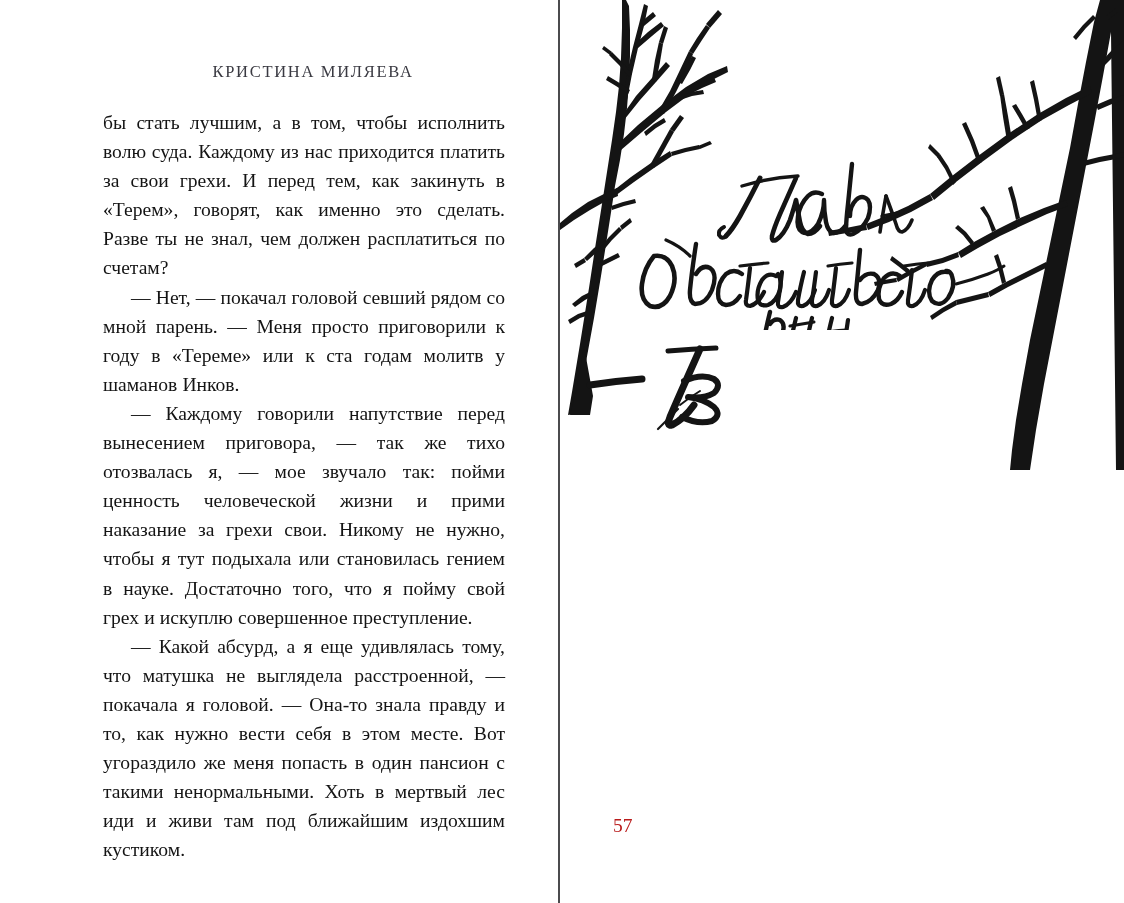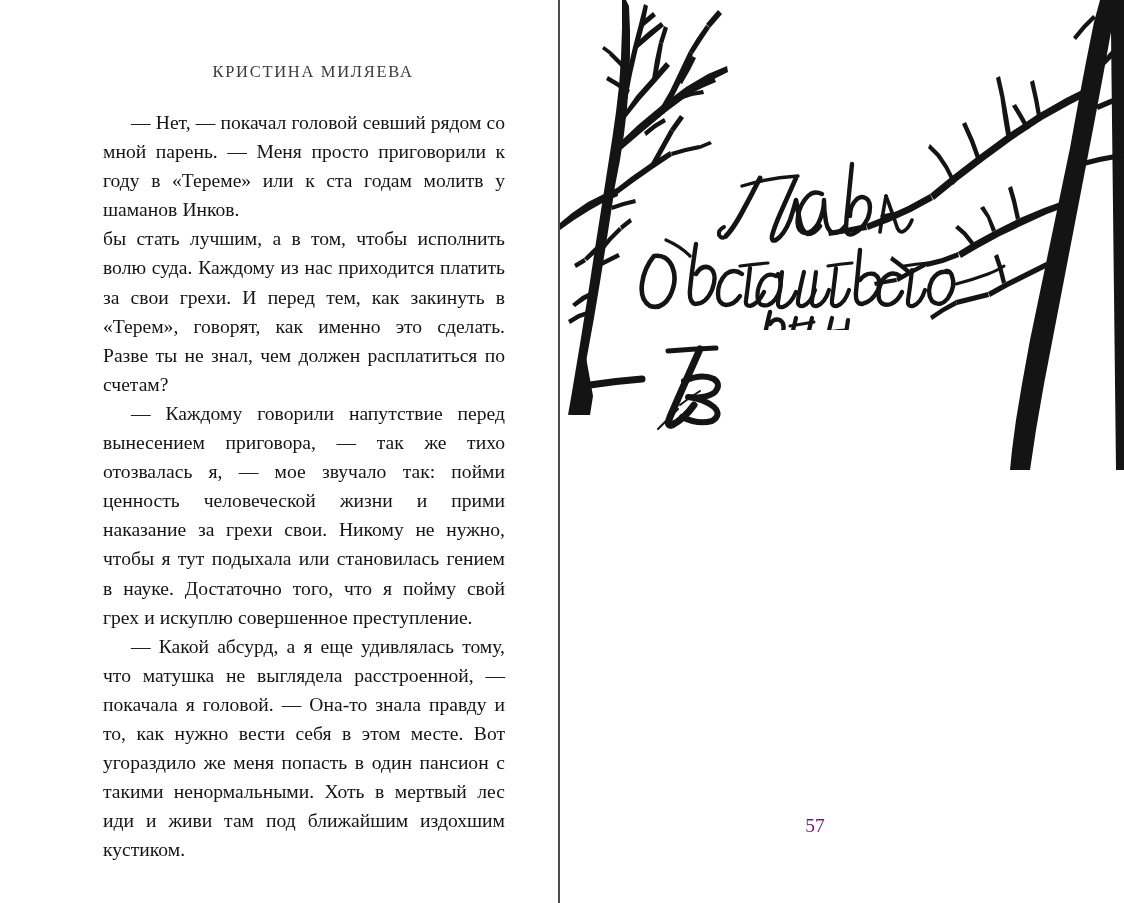--- a/index.html
+++ b/index.html
@@ -112,45 +112,45 @@
     height: 470px;
     pointer-events: none;
   }
   .trees svg { display: block; width: 100%; height: 100%; }
 
   .page-number {
     position: absolute;
     left: 613px;
     top: 815px;
     width: 404px;
-    text-align: center;
+    text-align: left;
     font-size: 19.5px;
-    color: #701a75;
+    color: #b91c1c;
   }
 
   .sr-only {
     position: absolute;
     width: 1px; height: 1px;
     overflow: hidden;
     clip: rect(0 0 0 0);
     white-space: nowrap;
   }
 </style>
 </head>
 <body>
 
 <div class="spread">
 
   <div class="page-left">
 
     <div class="running-head">КРИСТИНА МИЛЯЕВА</div>
 
     <div class="col-left">
+      <p class="body noindent">бы стать лучшим, а в том, чтобы исполнить волю суда. Каждому из нас приходится платить за свои грехи. И перед тем, как закинуть в «Терем», говорят, как именно это сделать. Разве ты не знал, чем должен расплатиться по счетам?</p>
       <p class="body">— Нет, — покачал головой севший рядом со мной парень. — Меня просто приговорили к году в «Тереме» или к ста годам молитв у шаманов Инков.</p>
-      <p class="body noindent">бы стать лучшим, а в том, чтобы исполнить волю суда. Каждому из нас приходится платить за свои грехи. И перед тем, как закинуть в «Терем», говорят, как именно это сделать. Разве ты не знал, чем должен расплатиться по счетам?</p>
       <p class="body">— Каждому говорили напутствие перед вынесением приговора, — так же тихо отозвалась я, — мое звучало так: пойми ценность человеческой жизни и прими наказание за грехи свои. Никому не нужно, чтобы я тут подыхала или становилась гением в науке. Достаточно того, что я пойму свой грех и искуплю совершенное преступление.</p>
       <p class="body">— Какой абсурд, а я еще удивлялась тому, что матушка не выглядела расстроенной, — покачала я головой. — Она-то знала правду и то, как нужно вести себя в этом месте. Вот угораздило же меня попасть в один пансион с такими ненормальными. Хоть в мертвый лес иди и живи там под ближайшим издохшим кустиком.</p>
     </div>
   </div>
 
   <div class="spine"></div>
 
   <div class="page-right">
 
     <div class="trees">

